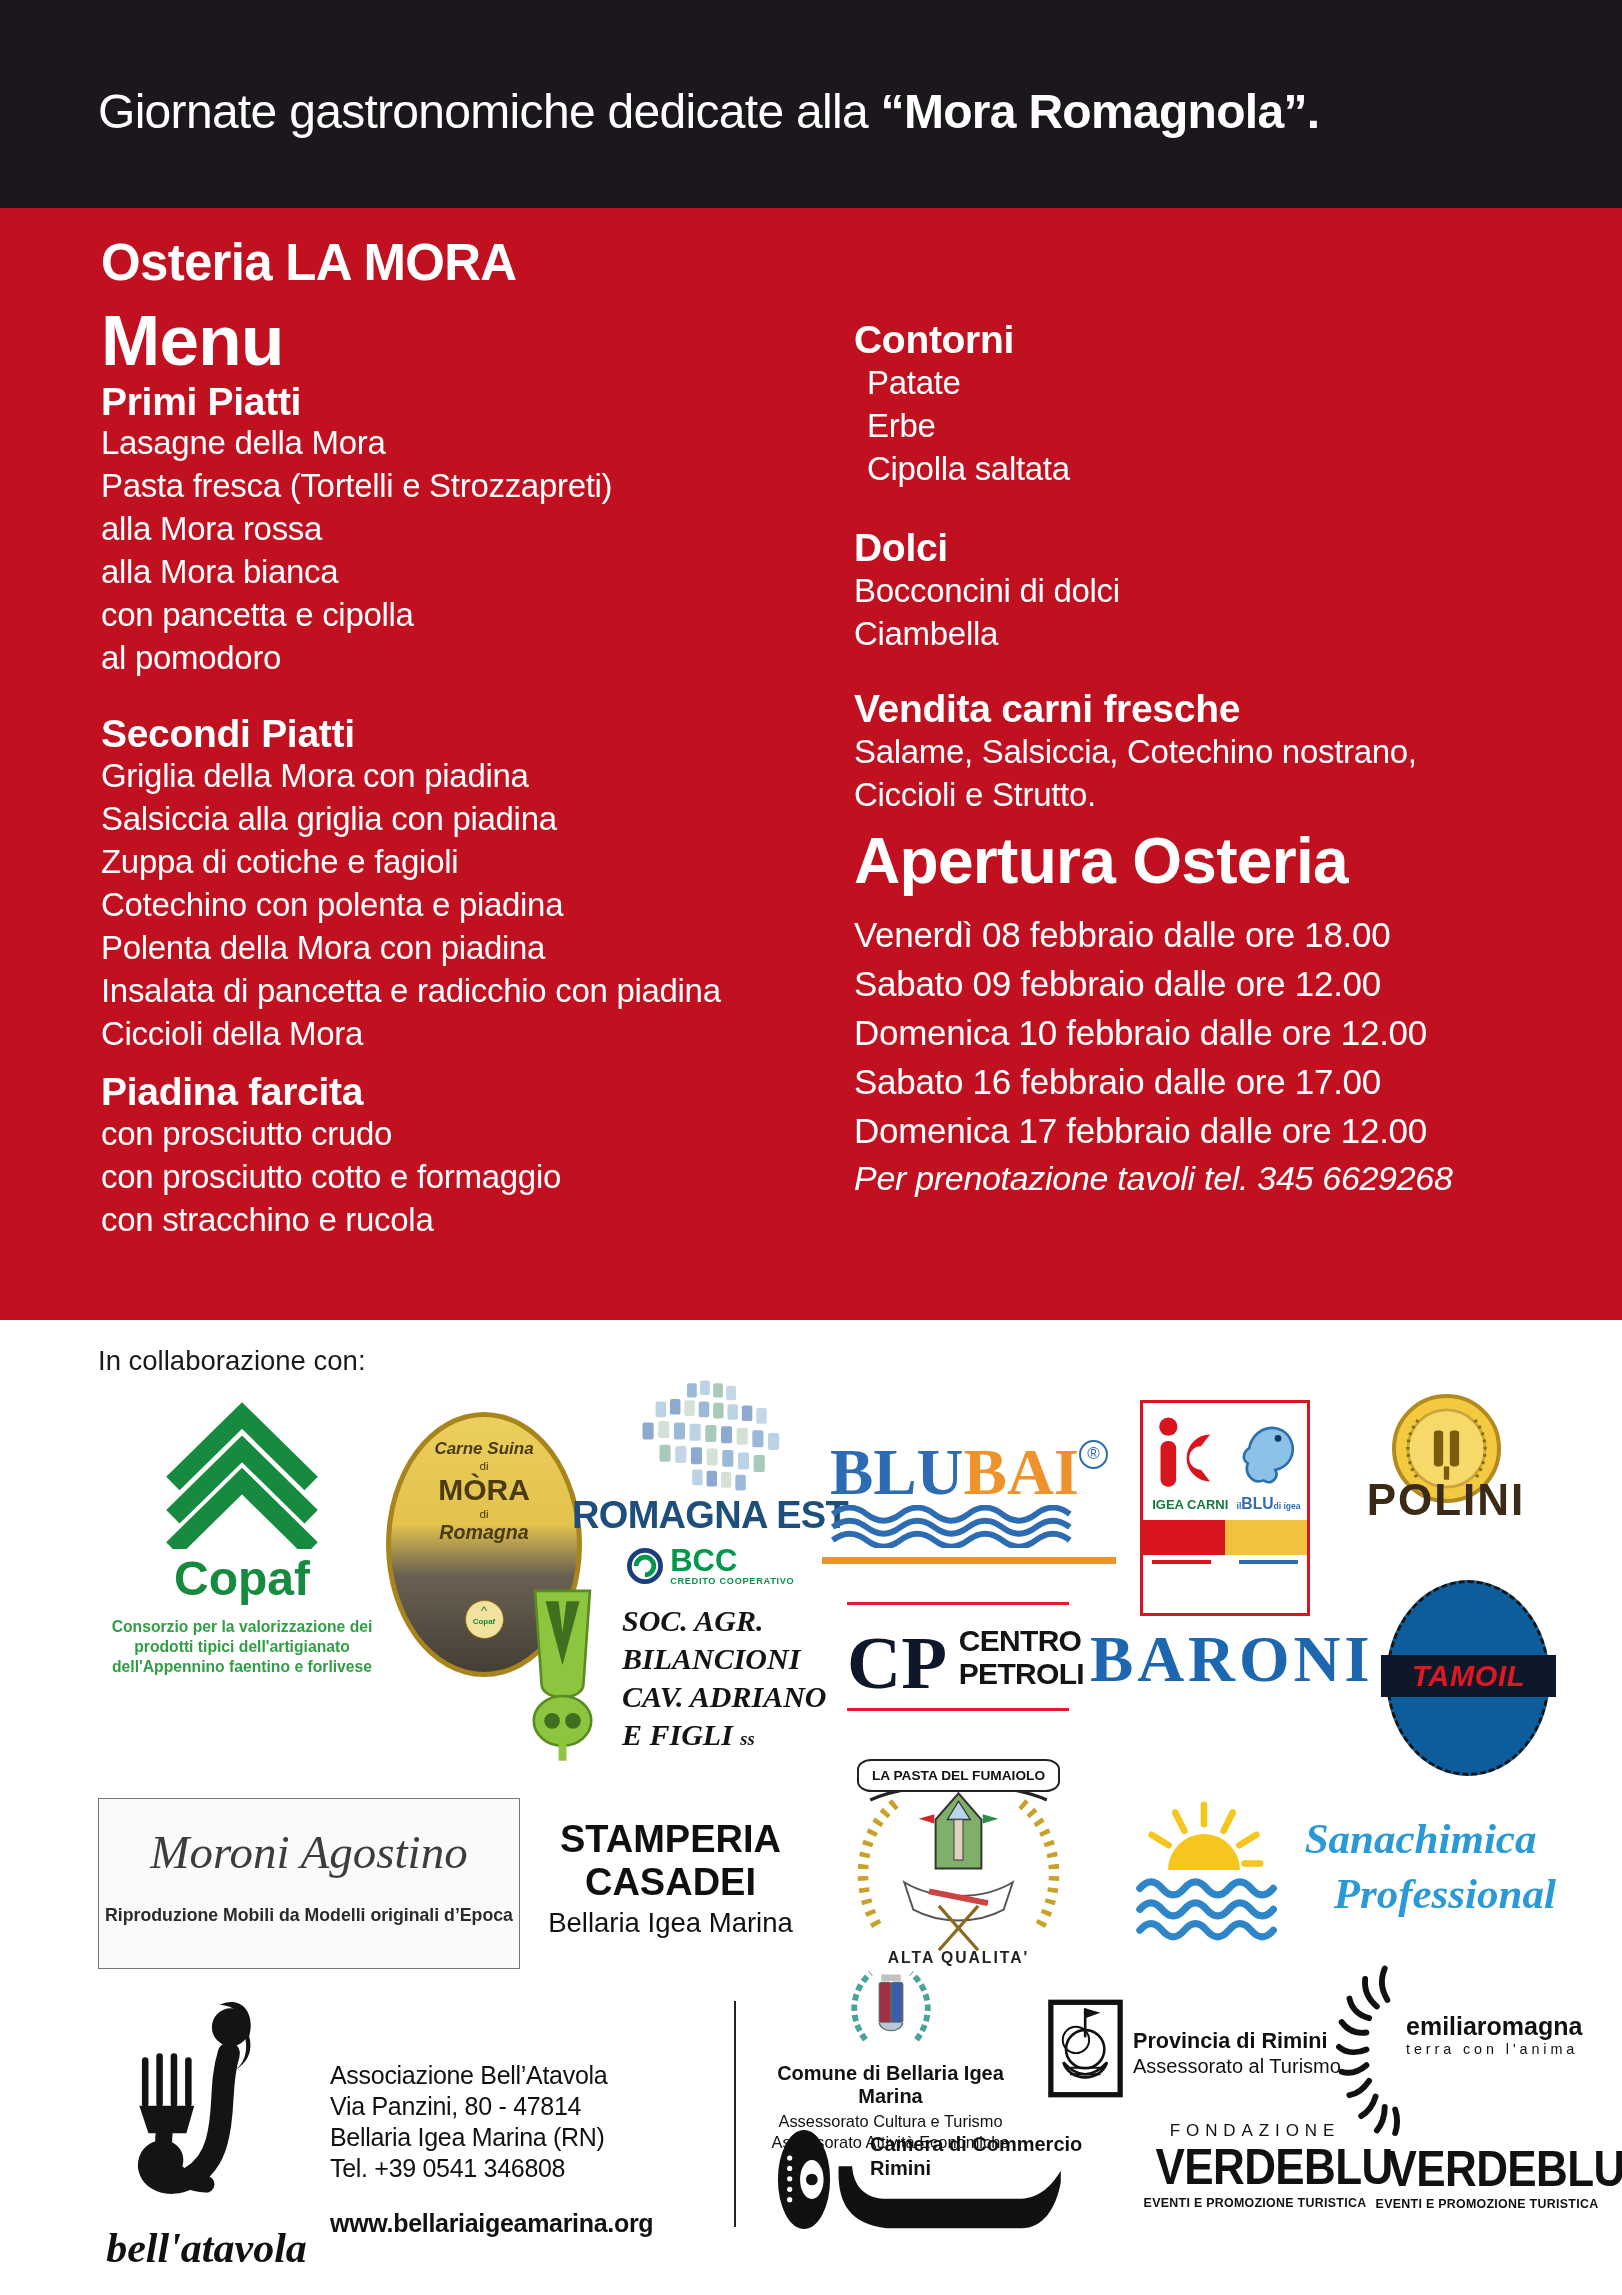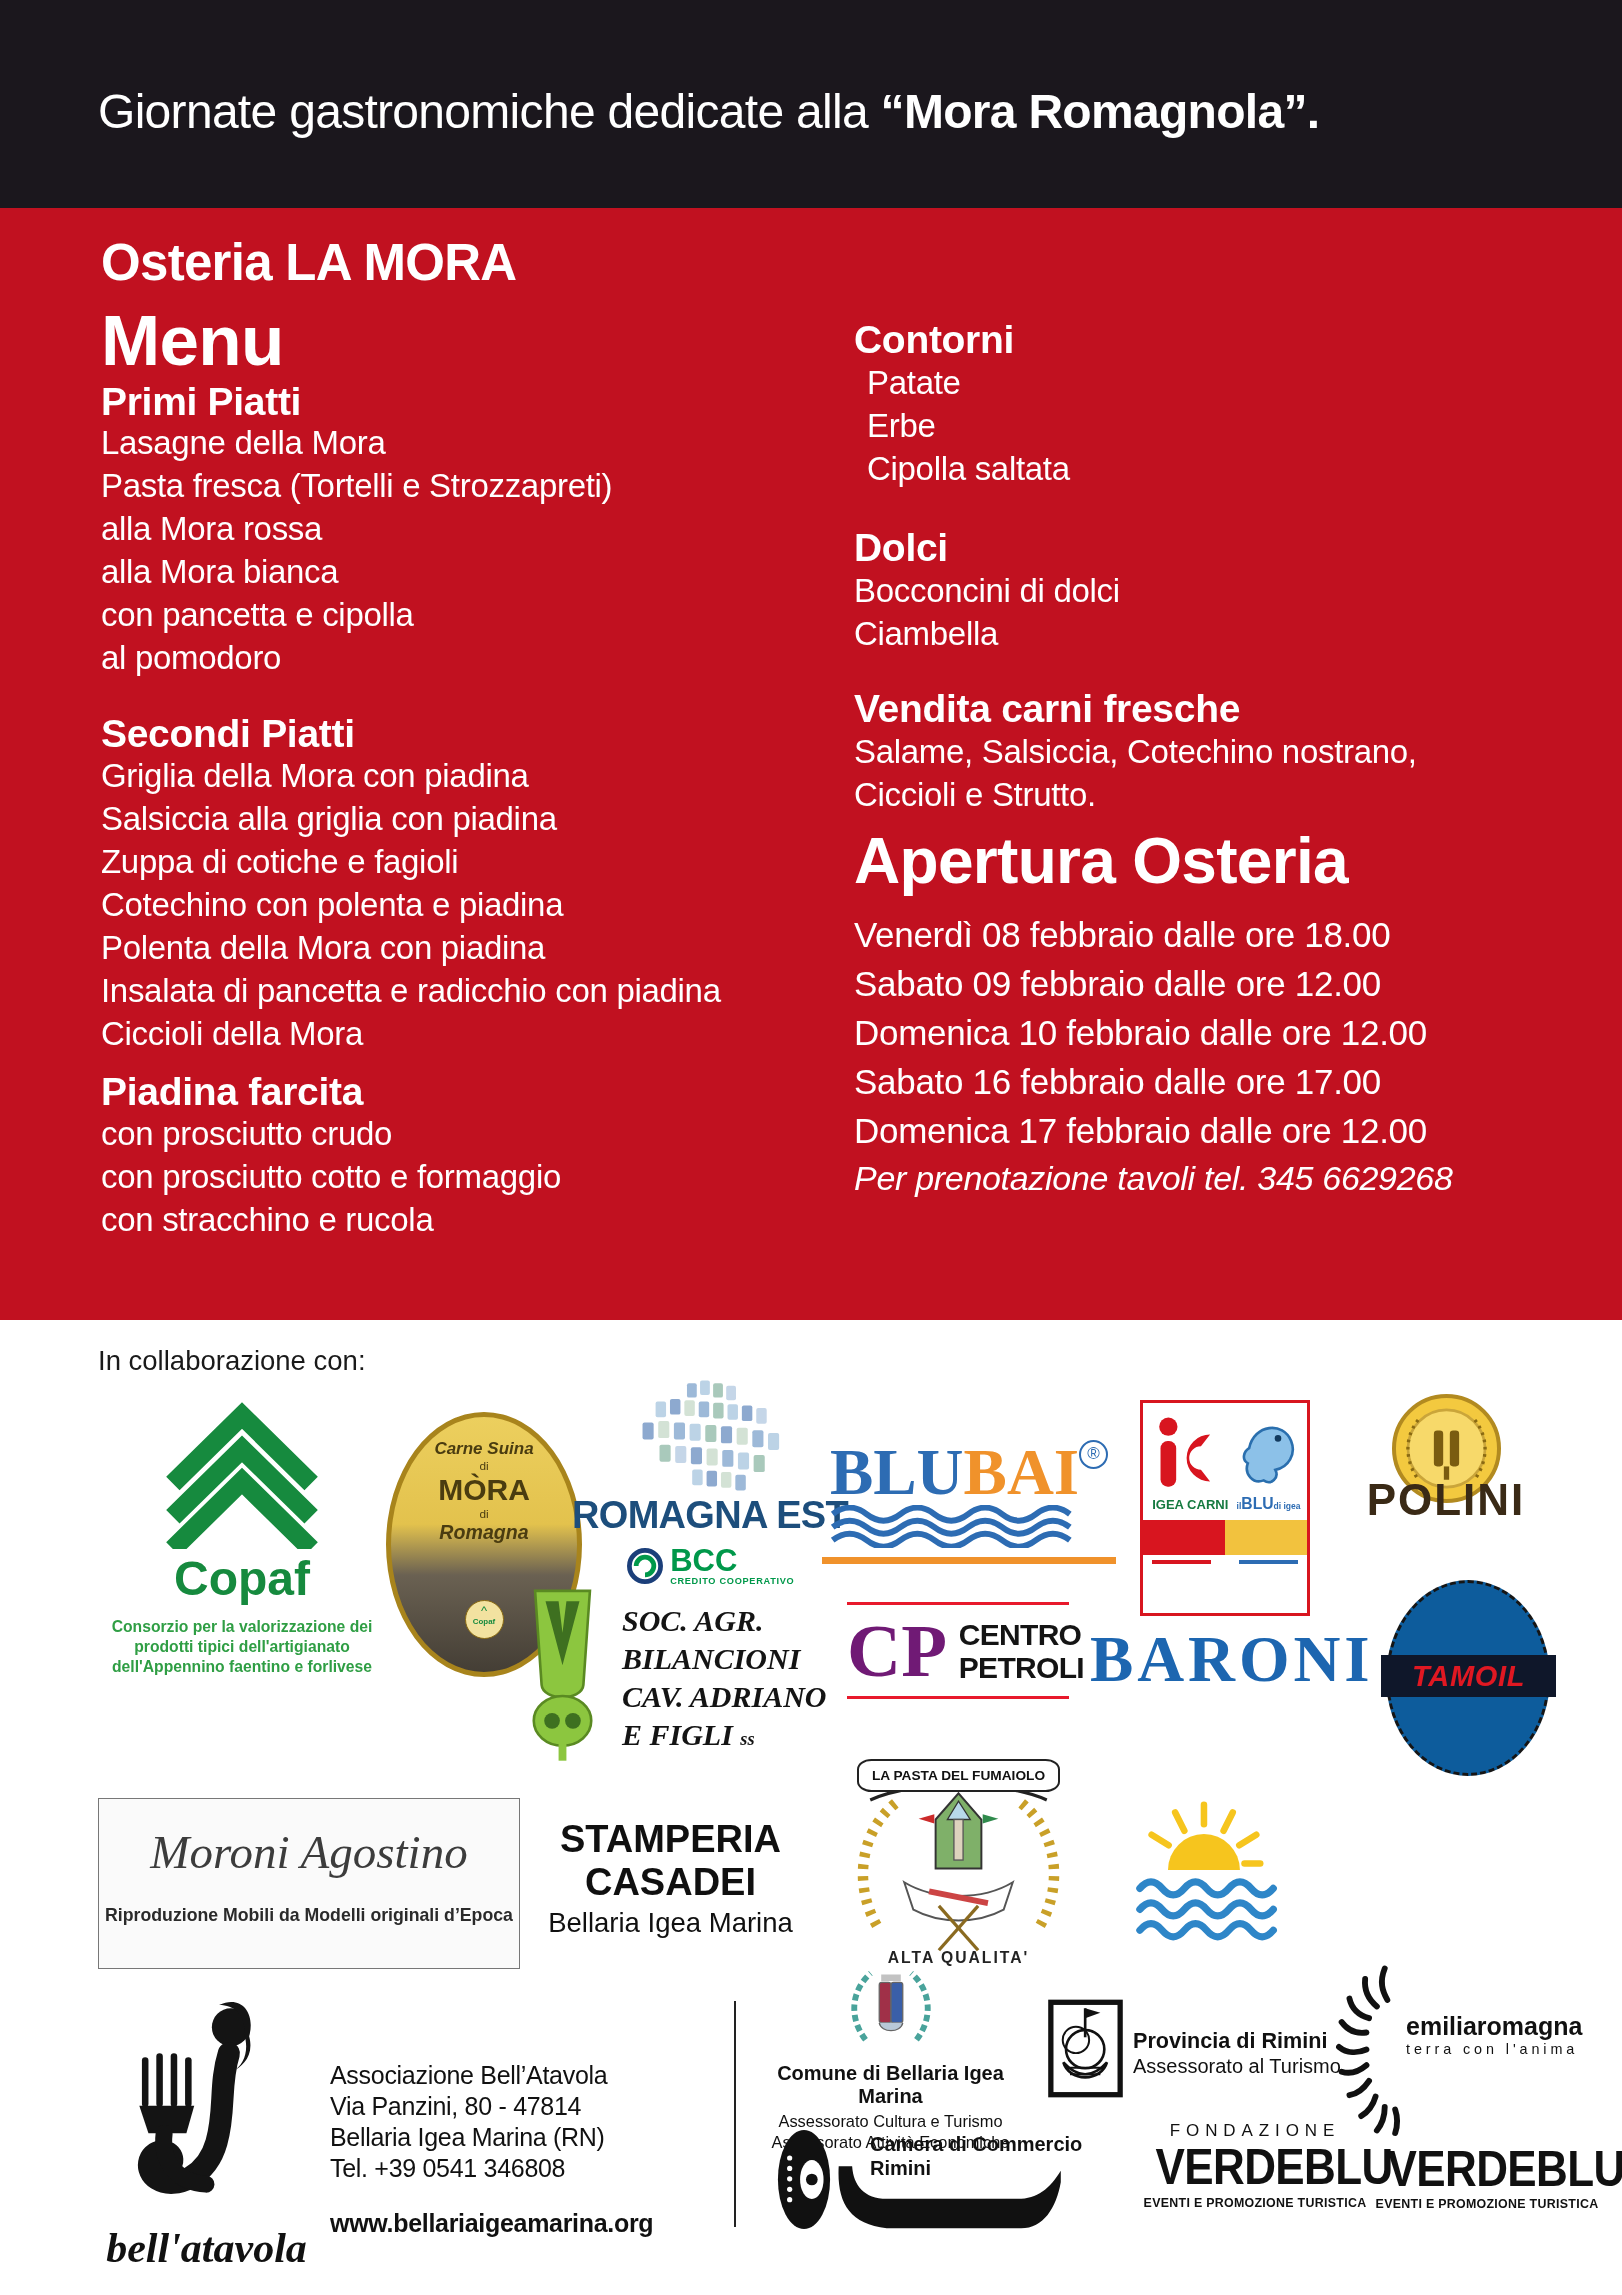--- a/index.html
+++ b/index.html
@@ -38,21 +38,21 @@
     width:25px;height:25px;line-height:23.6px;text-align:center;vertical-align:top;font-family:"Liberation Sans",sans-serif;font-weight:400;}
   .igea-card{width:170px;height:216px;border:3.3px solid #d8151f;background:#fff;box-sizing:border-box;}
   .igea-green{font-size:13px;font-weight:700;color:#157a40;}
   .igea-blu-sm{font-size:8.5px;color:#2d6cb3;font-weight:700;}
   .igea-blu{font-size:15.7px;color:#2d6cb3;font-weight:700;}
   .polini-name{font-size:44px;font-weight:700;color:#3a2a16;letter-spacing:2px;}
   .bil-text{font-family:"Liberation Serif",serif;font-style:italic;font-weight:700;
     font-size:30px;line-height:38px;color:#141414;white-space:nowrap;}
   .bil-ss{font-size:18.3px;}
   .cp-bar{height:3.3px;background:#e8192c;}
-  .cp-mono{font-family:"Liberation Serif",serif;font-weight:700;font-size:75px;color:#701a75;line-height:75px;}
+  .cp-mono{font-family:"Liberation Serif",serif;font-weight:700;font-size:75px;color:#0f172a;line-height:75px;margin-top:12px;}
   .cp-txt{font-size:30px;font-weight:700;color:#141414;line-height:33px;letter-spacing:-0.7px;}
   .baroni{font-family:"Liberation Serif",serif;font-weight:700;font-size:65px;color:#1d66b0;letter-spacing:3.9px;}
   .tamoil-oval{width:164px;height:196px;border-radius:50%;background:#0d5c9c;border:3.9px dashed #151515;box-sizing:border-box;}
   .tamoil-band{position:absolute;left:-7.9px;top:72px;width:175px;height:42px;background:#0f172a;}
   .tamoil-name{font-size:29px;font-weight:700;font-style:italic;color:#e01822;letter-spacing:0.7px;line-height:42px;text-align:center;}
   .moroni-box{width:422px;height:171px;background:#fafafa;border:1.3px solid #777;box-sizing:border-box;}
   .moroni-script{font-family:"Liberation Serif",serif;font-style:italic;font-size:47px;color:#3c3c3c;}
   .moroni-cap{font-size:17.7px;font-weight:700;color:#2a2a2a;}
   .stamp-big{font-size:38px;font-weight:700;line-height:43px;color:#101010;}
   .stamp-sm{font-size:27.5px;color:#101010;}
@@ -355,20 +355,24 @@
         <line x1="30" y1="68" x2="56" y2="84"></line>
         <line x1="190" y1="68" x2="164" y2="84"></line>
         <line x1="196" y1="112" x2="172" y2="112"></line>
       </g>
       <g stroke="#2e86c8" stroke-width="11" fill="none" stroke-linecap="round">
         <path d="M 12,150 q 17,-20 34,0 t 34,0 t 34,0 t 34,0 t 34,0 t 34,0"></path>
         <path d="M 12,182 q 17,-20 34,0 t 34,0 t 34,0 t 34,0 t 34,0 t 34,0"></path>
         <path d="M 12,214 q 17,-20 34,0 t 34,0 t 34,0 t 34,0 t 34,0 t 34,0"></path>
       </g>
     </svg>
+    <div>
+      <div class="sana-txt">Sanachimica</div>
+      <div class="sana-txt" style="margin-left:29px;">Professional</div>
+    </div>
   </div>
 
   <div class="abs" style="left:121px;top:1993px;">
     <svg width="170" height="226" viewBox="0 0 260 345">
       <g fill="#141414">
         <rect x="32" y="98" width="10" height="76" rx="5"></rect>
         <rect x="54" y="92" width="10" height="82" rx="5"></rect>
         <rect x="76" y="92" width="10" height="82" rx="5"></rect>
         <rect x="98" y="98" width="10" height="76" rx="5"></rect>
         <path d="M 28,172 L 112,172 L 100,214 L 42,214 Z"></path>

